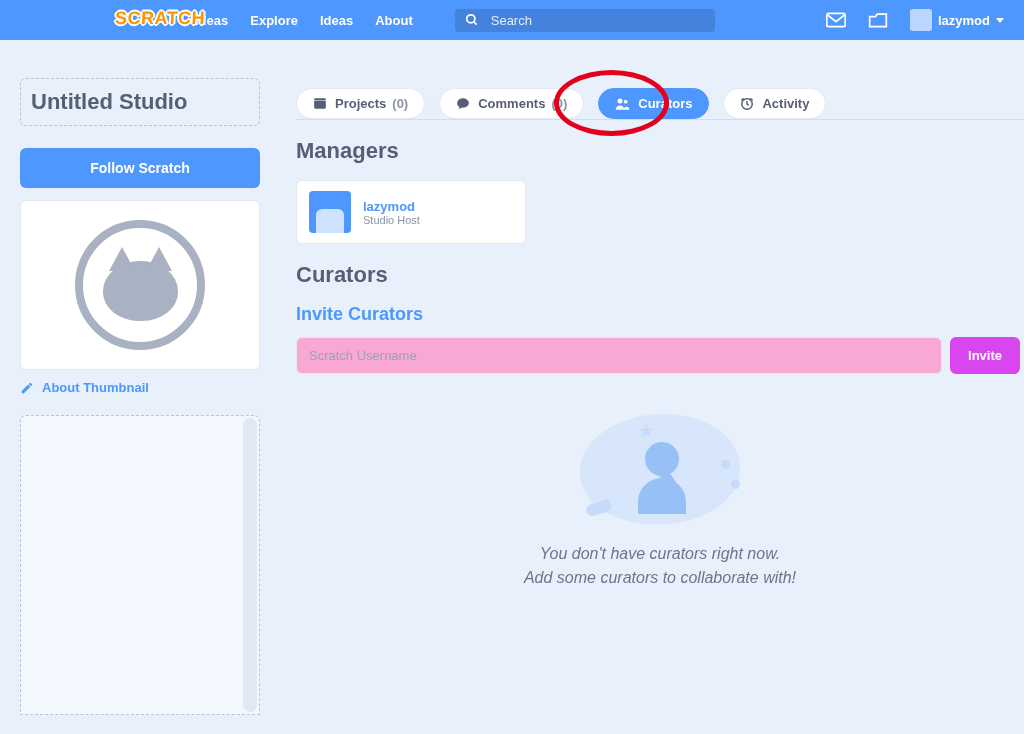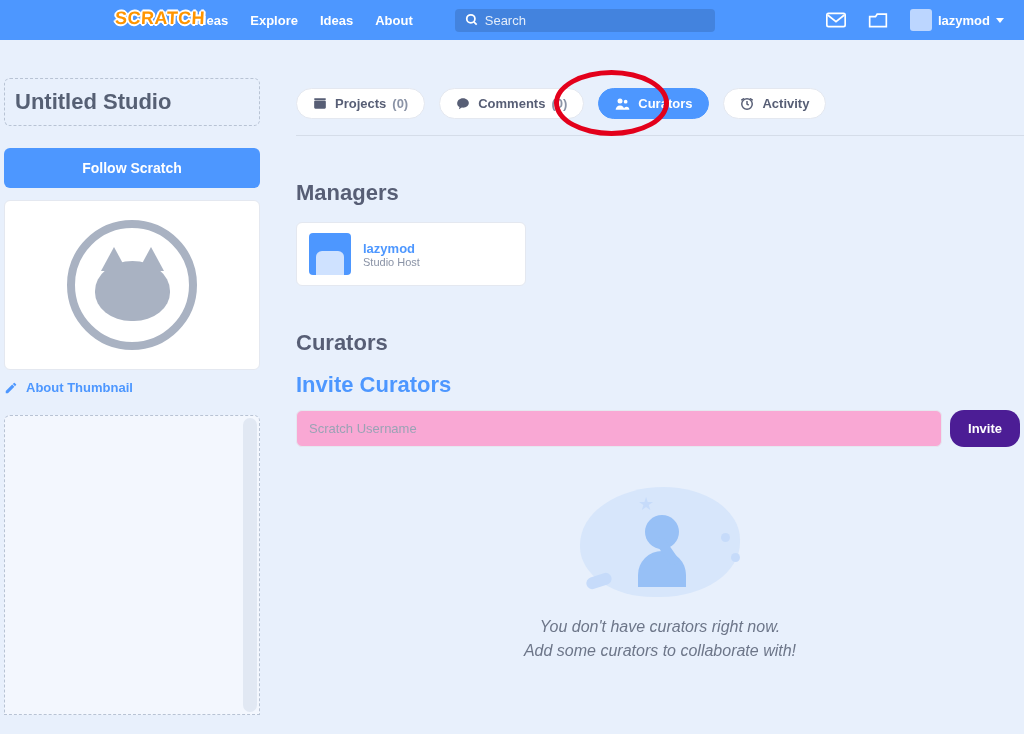--- a/index.html
+++ b/index.html
@@ -47,42 +47,42 @@
     padding: 4px 10px;
     width: 260px;
     margin-left: 20px;
   }
   .search-wrap input {
     background: transparent;
     border: none;
     outline: none;
     color: #fff;
     font-size: 13px;
-    margin-left: 6px;
+    margin-left: 12px;
     width: 100%;
   }
   .search-wrap input::placeholder { color: rgba(255,255,255,0.85); }
   .nav-right { margin-left:auto; display:flex; align-items:center; gap:22px; padding-right:10px;}
   .avatar-sm {
     width:22px; height:22px; background:#bcd6ff; border-radius:3px;
     display:inline-block;
   }
   .user-menu { display:flex; align-items:center; gap:6px; cursor:pointer;}
   .caret-down {
     width:0;height:0;border-left:4px solid transparent;border-right:4px solid transparent;
     border-top:5px solid #fff; display:inline-block;
   }
 
   
   .page {
     display:flex;
     padding: 38px 0 0 0;
   }
   
-  .sidebar { width: 260px; padding-left: 4px; }
+  .sidebar { width: 260px; padding-left: 20px; }
   .title-box {
     border: 1px dashed #b8c3d4;
     border-radius: 6px;
     padding: 10px 10px;
     margin-bottom: 22px;
   }
   .title-box h1 {
     font-size: 22px; font-weight: 700; color: #566074;
   }
   .follow-btn {
@@ -124,68 +124,68 @@
   }
   .desc-box .scroll{
     position:absolute; right:2px; top:2px; bottom:2px; width:14px;
     background:#e1e8f3; border-radius:7px;
   }
 
   
   .main { flex:1; padding: 0 0 0 36px; position:relative; }
   .tabs-row {
     display:flex; gap:14px; align-items:center;
-    border-bottom:1px solid #d5dde9; padding-bottom:16px; padding-top:10px;
+    border-bottom:1px solid #d5dde9; padding-top:10px;
     position:relative;
   }
   .tab {
     background:#fff;border:1px solid #e4e8f0;border-radius:18px;
     padding:7px 16px;display:flex;align-items:center;gap:8px;
     font-size:13px;font-weight:700;color:#575e75;cursor:pointer;
   }
   .tab .cnt{ color:#8a93a6; font-weight:600; margin-left:-2px;}
   .tab.active{ background:#4d97ff;color:#fff;border-color:#4d97ff;}
   .tab-ico{ display:inline-flex; }
   .red-circle{
     position:absolute;
     border:5px solid #e3001b;
     border-radius:50%;
     width:115px;height:66px;
     left:258px; top:-8px;
     pointer-events:none;
   }
 
   h2.section{
-    font-size:22px;font-weight:800;color:#575e75;margin-top:44px;margin-bottom:16px;
+    font-size:22px;font-weight:800;color:#575e75;margin-top:18px;margin-bottom:16px;
   }
   .manager-card{
     background:#fff;border:1px solid #e4e8f0;border-radius:6px;
     width:230px;padding:10px 12px;display:flex;align-items:center;gap:12px;
   }
   .mgr-avatar{
     width:42px;height:42px;border-radius:4px;background:#4d97ff;
     display:flex;align-items:flex-end;justify-content:center;overflow:hidden;
   }
   .mgr-avatar .shape{
     width:28px;height:24px;background:#cfe2ff;border-radius:6px 6px 0 0;
   }
   .mgr-name{font-size:13px;font-weight:700;color:#4d97ff;}
   .mgr-role{font-size:11px;color:#8a93a6;}
 
   .invite-title{
-    color:#4d97ff;font-weight:800;font-size:22px;margin-top:10px;margin-bottom:12px;
+    color:#4d97ff;font-weight:800;font-size:18px;margin-top:10px;margin-bottom:12px;
   }
   .invite-row{ display:flex; gap:8px; padding-right:4px;}
   .invite-input{
     flex:1;background:#f9a8d4;border:1px solid #e4e8f0;border-radius:6px;
     padding:10px 12px;font-size:13px;color:#575e75;outline:none;
   }
   .invite-input::placeholder{color:#9aa3b5;}
   .invite-btn{
-    background:#4c1d95;color:#fff;border:none;border-radius:14px;
+    background:#d946ef;color:#fff;border:none;border-radius:6px;
     padding:0 18px;font-weight:700;font-size:13px;cursor:pointer;
   }
 
   .empty{
     margin-top:40px;text-align:center;color:#7c8597;
   }
   .empty-art{
     width:160px;height:110px;margin:0 auto 18px auto;position:relative;
   }
   .empty-art .blob{

